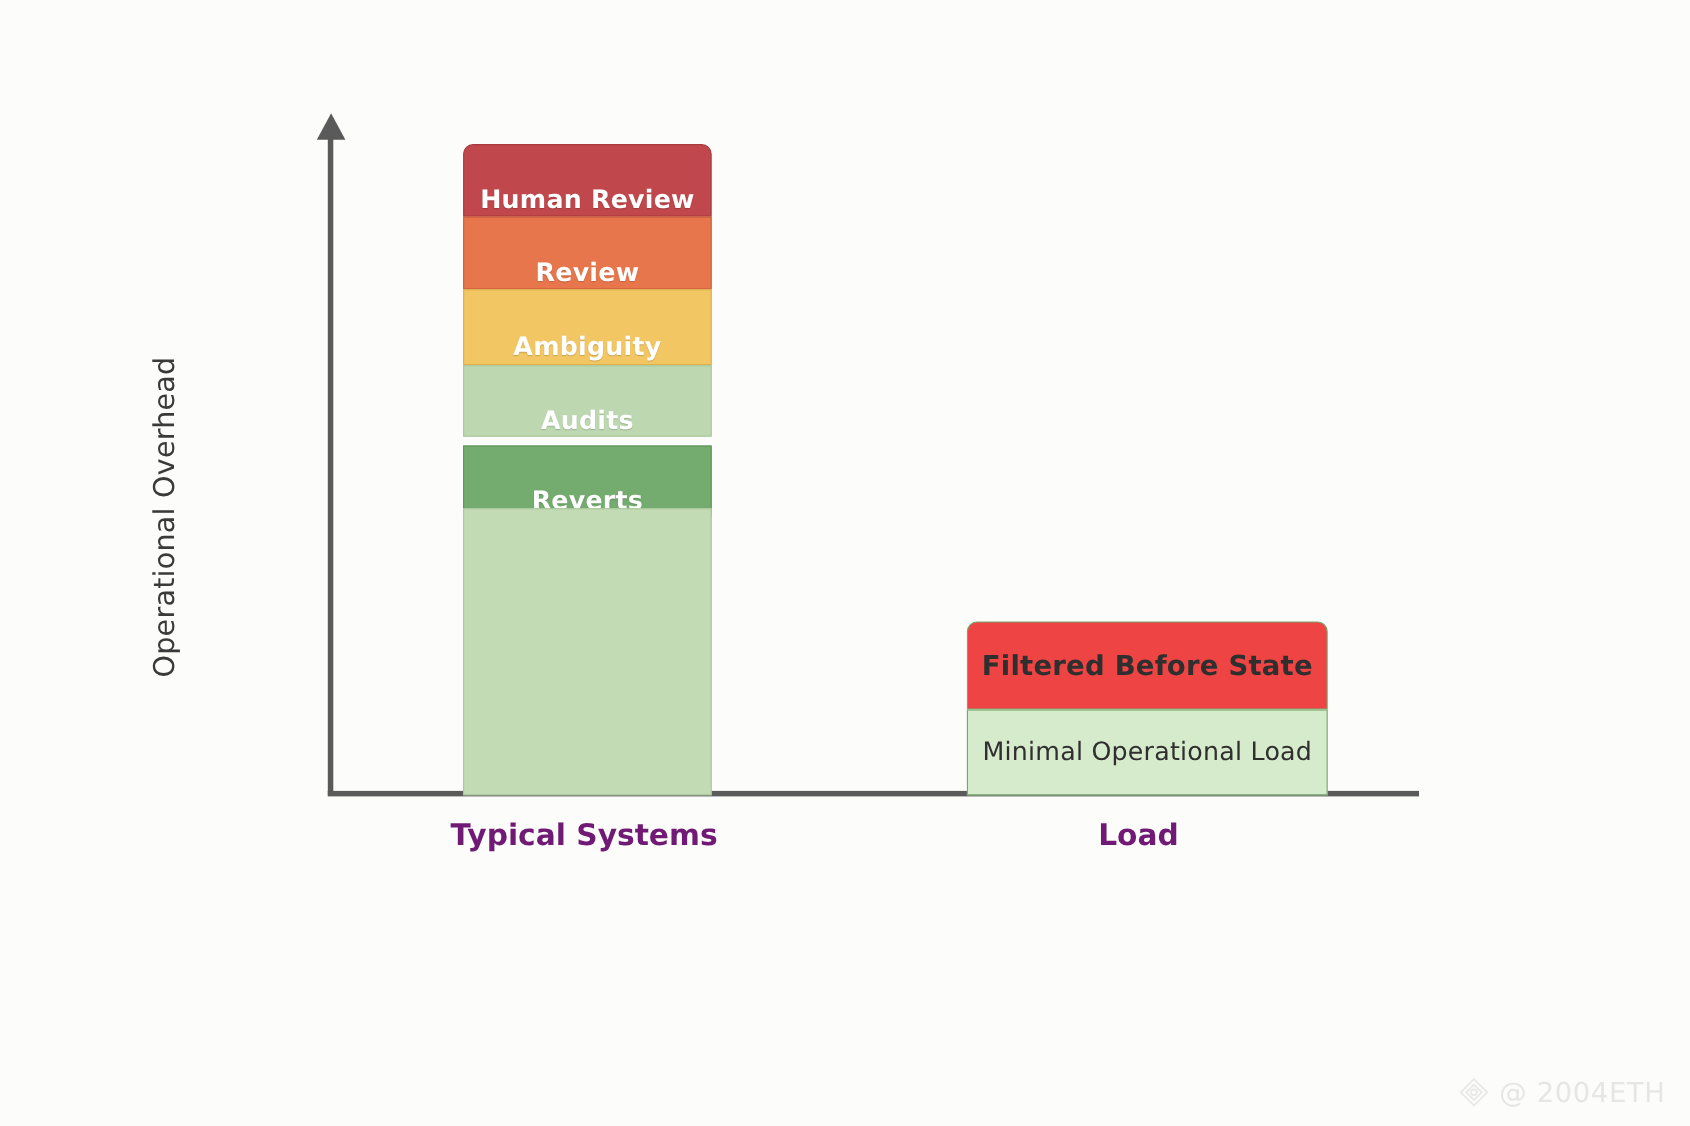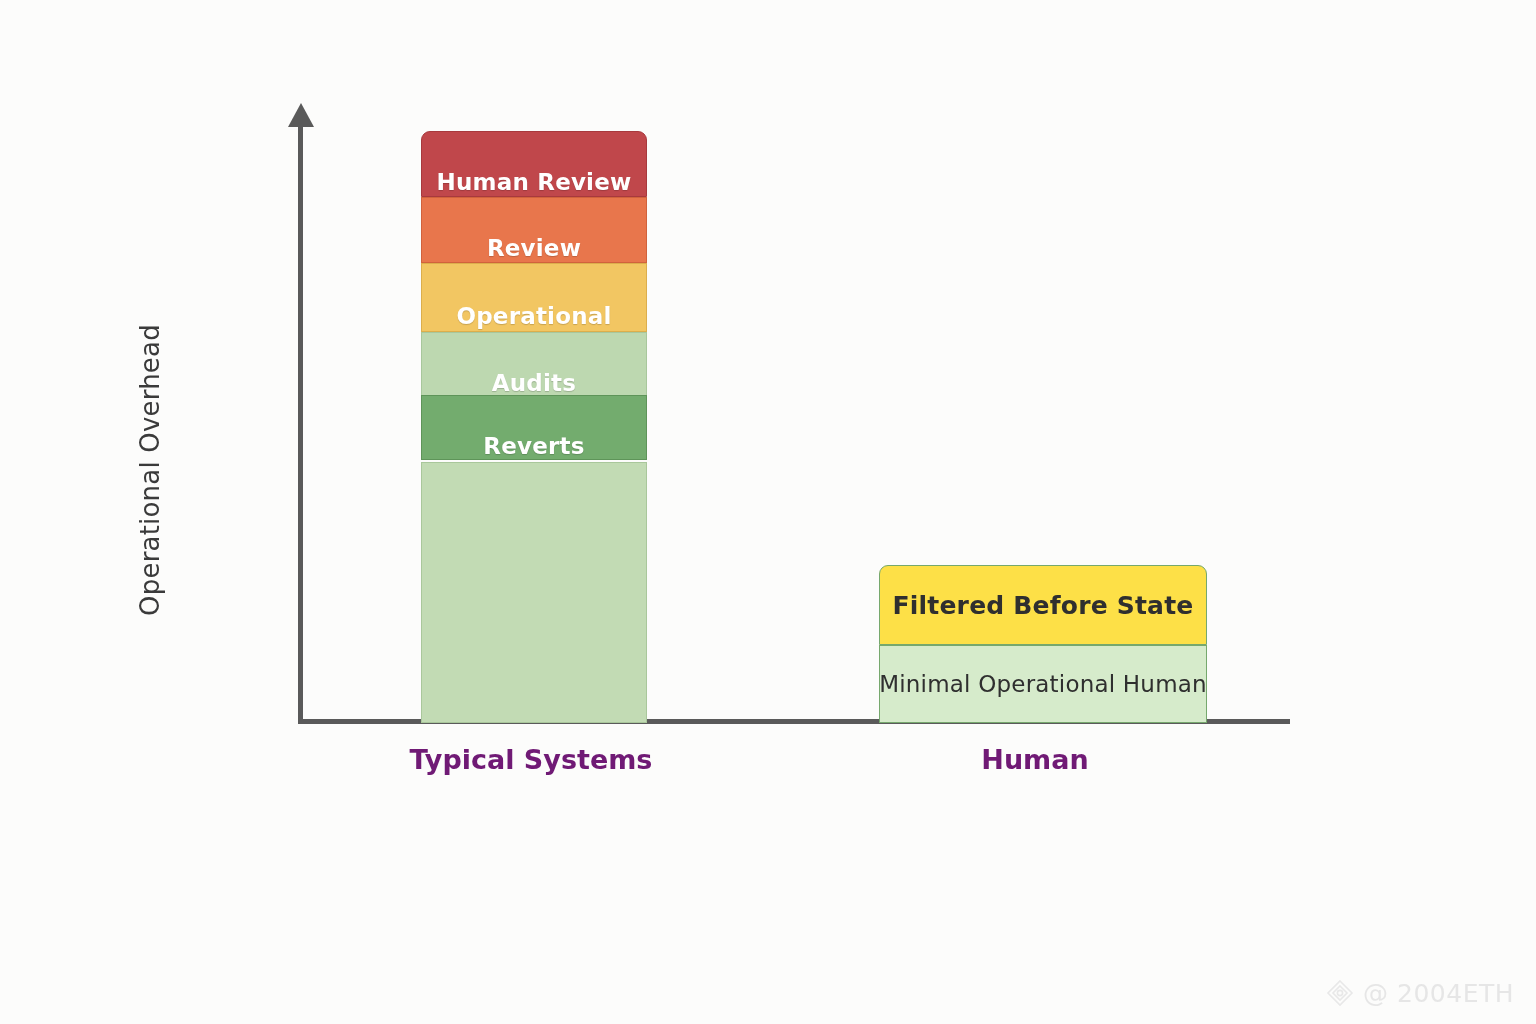--- a/index.html
+++ b/index.html
@@ -146,50 +146,50 @@
 
     <div class="seg top-round" style="top:0px; height:66px; background:#c0474b; border:1px solid #a8393d;">
       <span class="seg-label light">Human Review</span>
     </div>
 
     <div class="seg" style="top:66px; height:66px; background:#e8764c; border:1px solid #d1623c;">
       <span class="seg-label light">Review</span>
     </div>
 
     <div class="seg" style="top:132px; height:69px; background:#f2c662; border:1px solid #dcae4c;">
-      <span class="seg-label light">Operational</span>
+      <span class="seg-label light">Ambiguity</span>
     </div>
 
     <div class="seg" style="top:201px; height:65px; background:#bdd8b0; border:1px solid #a8c79c;">
       <span class="seg-label light">Audits</span>
     </div>
 
-    <div class="seg" style="top:264px; height:65px; background:#73ac6e; border:1px solid #5e9459;">
+    <div class="seg" style="top:274px; height:65px; background:#73ac6e; border:1px solid #5e9459;">
       <span class="seg-label light">Reverts</span>
     </div>
 
     <div class="seg" style="top:331px; height:261px; background:#c2dbb4; border:1px solid #a9c79b;">
       <span class="seg-label light"></span>
     </div>
   </div>
 
   <div class="bar" style="left:879px; top:565px; width:328px; height:158px;">
 
-    <div class="seg top-round" style="top:0px; height:80px; background:#fde047; border:1px solid #76a86d;">
+    <div class="seg top-round" style="top:0px; height:80px; background:#ef4444; border:1px solid #76a86d;">
       <span class="seg-label dark bold">Filtered Before State</span>
     </div>
 
     <div class="seg" style="top:80px; height:78px; background:#d6ebcb; border:1px solid #76a86d;">
-      <span class="seg-label dark">Minimal Operational Human</span>
+      <span class="seg-label dark">Minimal Operational Load</span>
     </div>
   </div>
 
   <div class="cat-label" style="left:381px; top:744px; width:300px;">Typical Systems</div>
 
-  <div class="cat-label" style="left:885px; top:744px; width:300px;">Human</div>
+  <div class="cat-label" style="left:885px; top:744px; width:300px;">Load</div>
 
 
   <div class="watermark">
     <span>
       <svg width="30" height="30" viewBox="0 0 30 30">
         <path d="M15 3 L27 15 L15 27 L3 15 Z" fill="none" stroke="#e8e8e8" stroke-width="1.6"></path>
         <path d="M15 8 L22 15 L15 22 L8 15 Z" fill="none" stroke="#e8e8e8" stroke-width="1.6"></path>
         <circle cx="15" cy="15" r="2.6" fill="none" stroke="#e8e8e8" stroke-width="1.6"></circle>
       </svg>
     </span>

